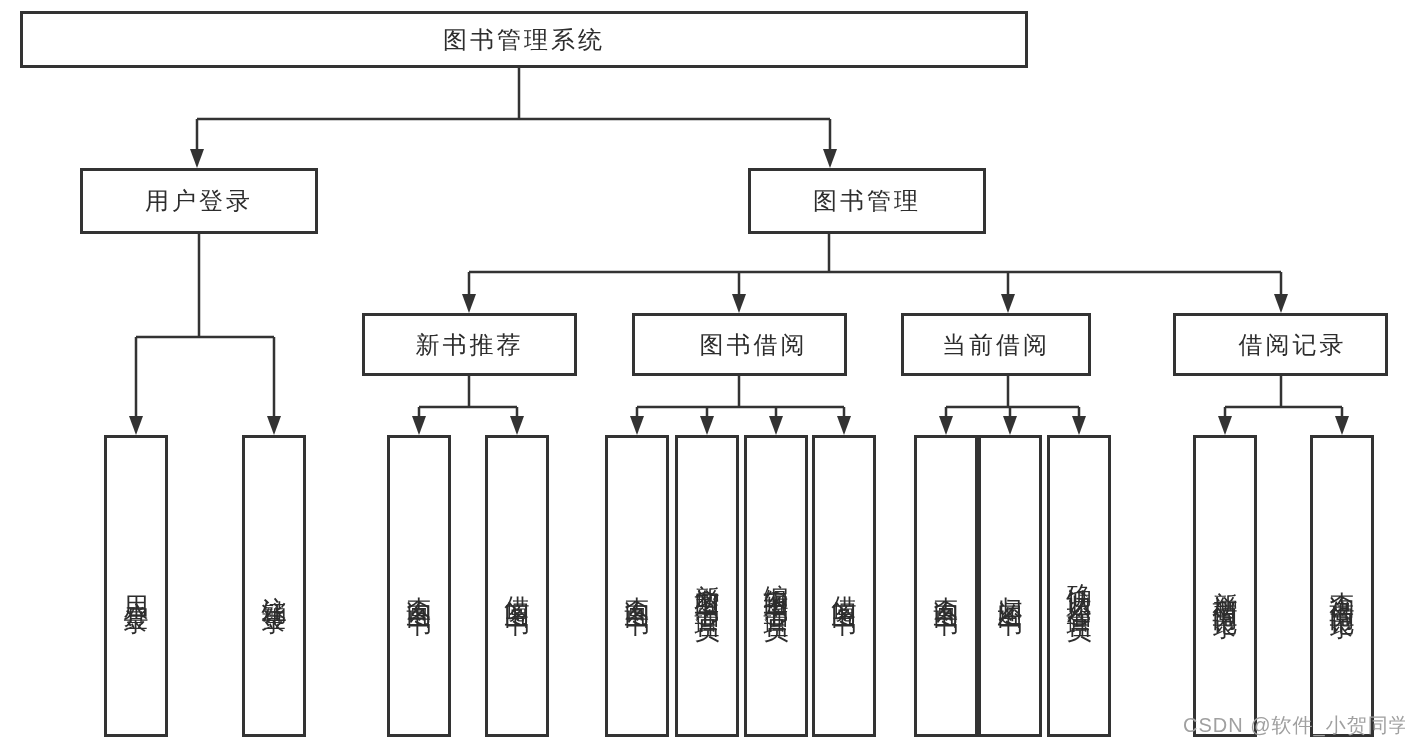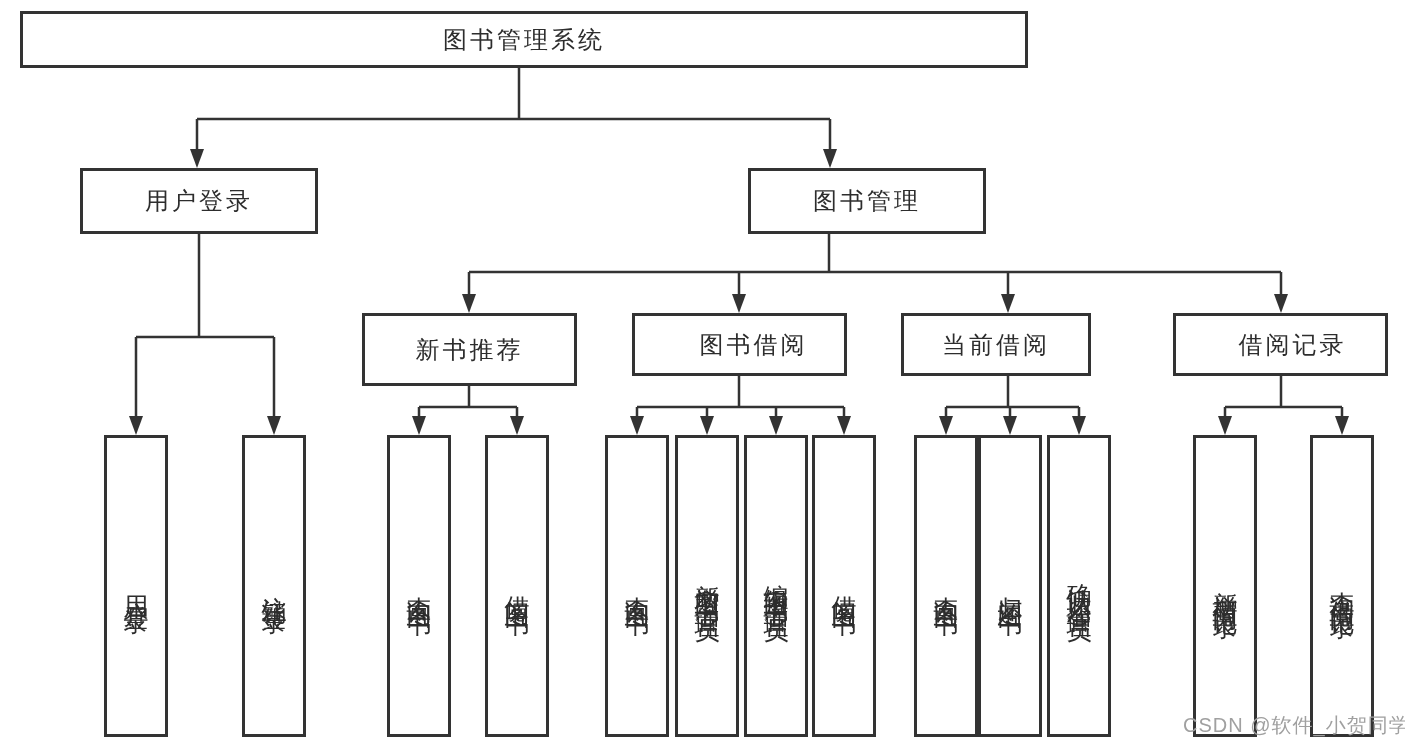--- a/index.html
+++ b/index.html
@@ -99,21 +99,21 @@
       <polygon points="1218,416 1232,416 1225,435"></polygon>
       <polygon points="1335,416 1349,416 1342,435"></polygon>
     </g>
   </svg>
 
   <div class="box h" style="left:20px; top:11px; width:1008px; height:57px;">图书管理系统</div>
 
   <div class="box h" style="left:80px; top:168px; width:238px; height:66px;">用户登录</div>
   <div class="box h" style="left:748px; top:168px; width:238px; height:66px;">图书管理</div>
 
-  <div class="box h" style="left:362px; top:313px; width:215px; height:73px;">新书推荐</div>
+  <div class="box h" style="left:362px; top:313px; width:215px; height:63px;">新书推荐</div>
   <div class="box h" style="left:632px; top:313px; width:215px; height:63px;padding-left:28px;">图书借阅</div>
   <div class="box h" style="left:901px; top:313px; width:190px; height:63px;">当前借阅</div>
   <div class="box h" style="left:1173px; top:313px; width:215px; height:63px;padding-left:24px;">借阅记录</div>
 
   <div class="box leaf" style="left:104px; top:435px; width:64px; height:302px;">用户登录</div>
   <div class="box leaf" style="left:242px; top:435px; width:64px; height:302px;">注销登录</div>
 
   <div class="box leaf" style="left:387px; top:435px; width:64px; height:302px;">查询图书</div>
   <div class="box leaf" style="left:485px; top:435px; width:64px; height:302px;">借阅图书</div>
 

